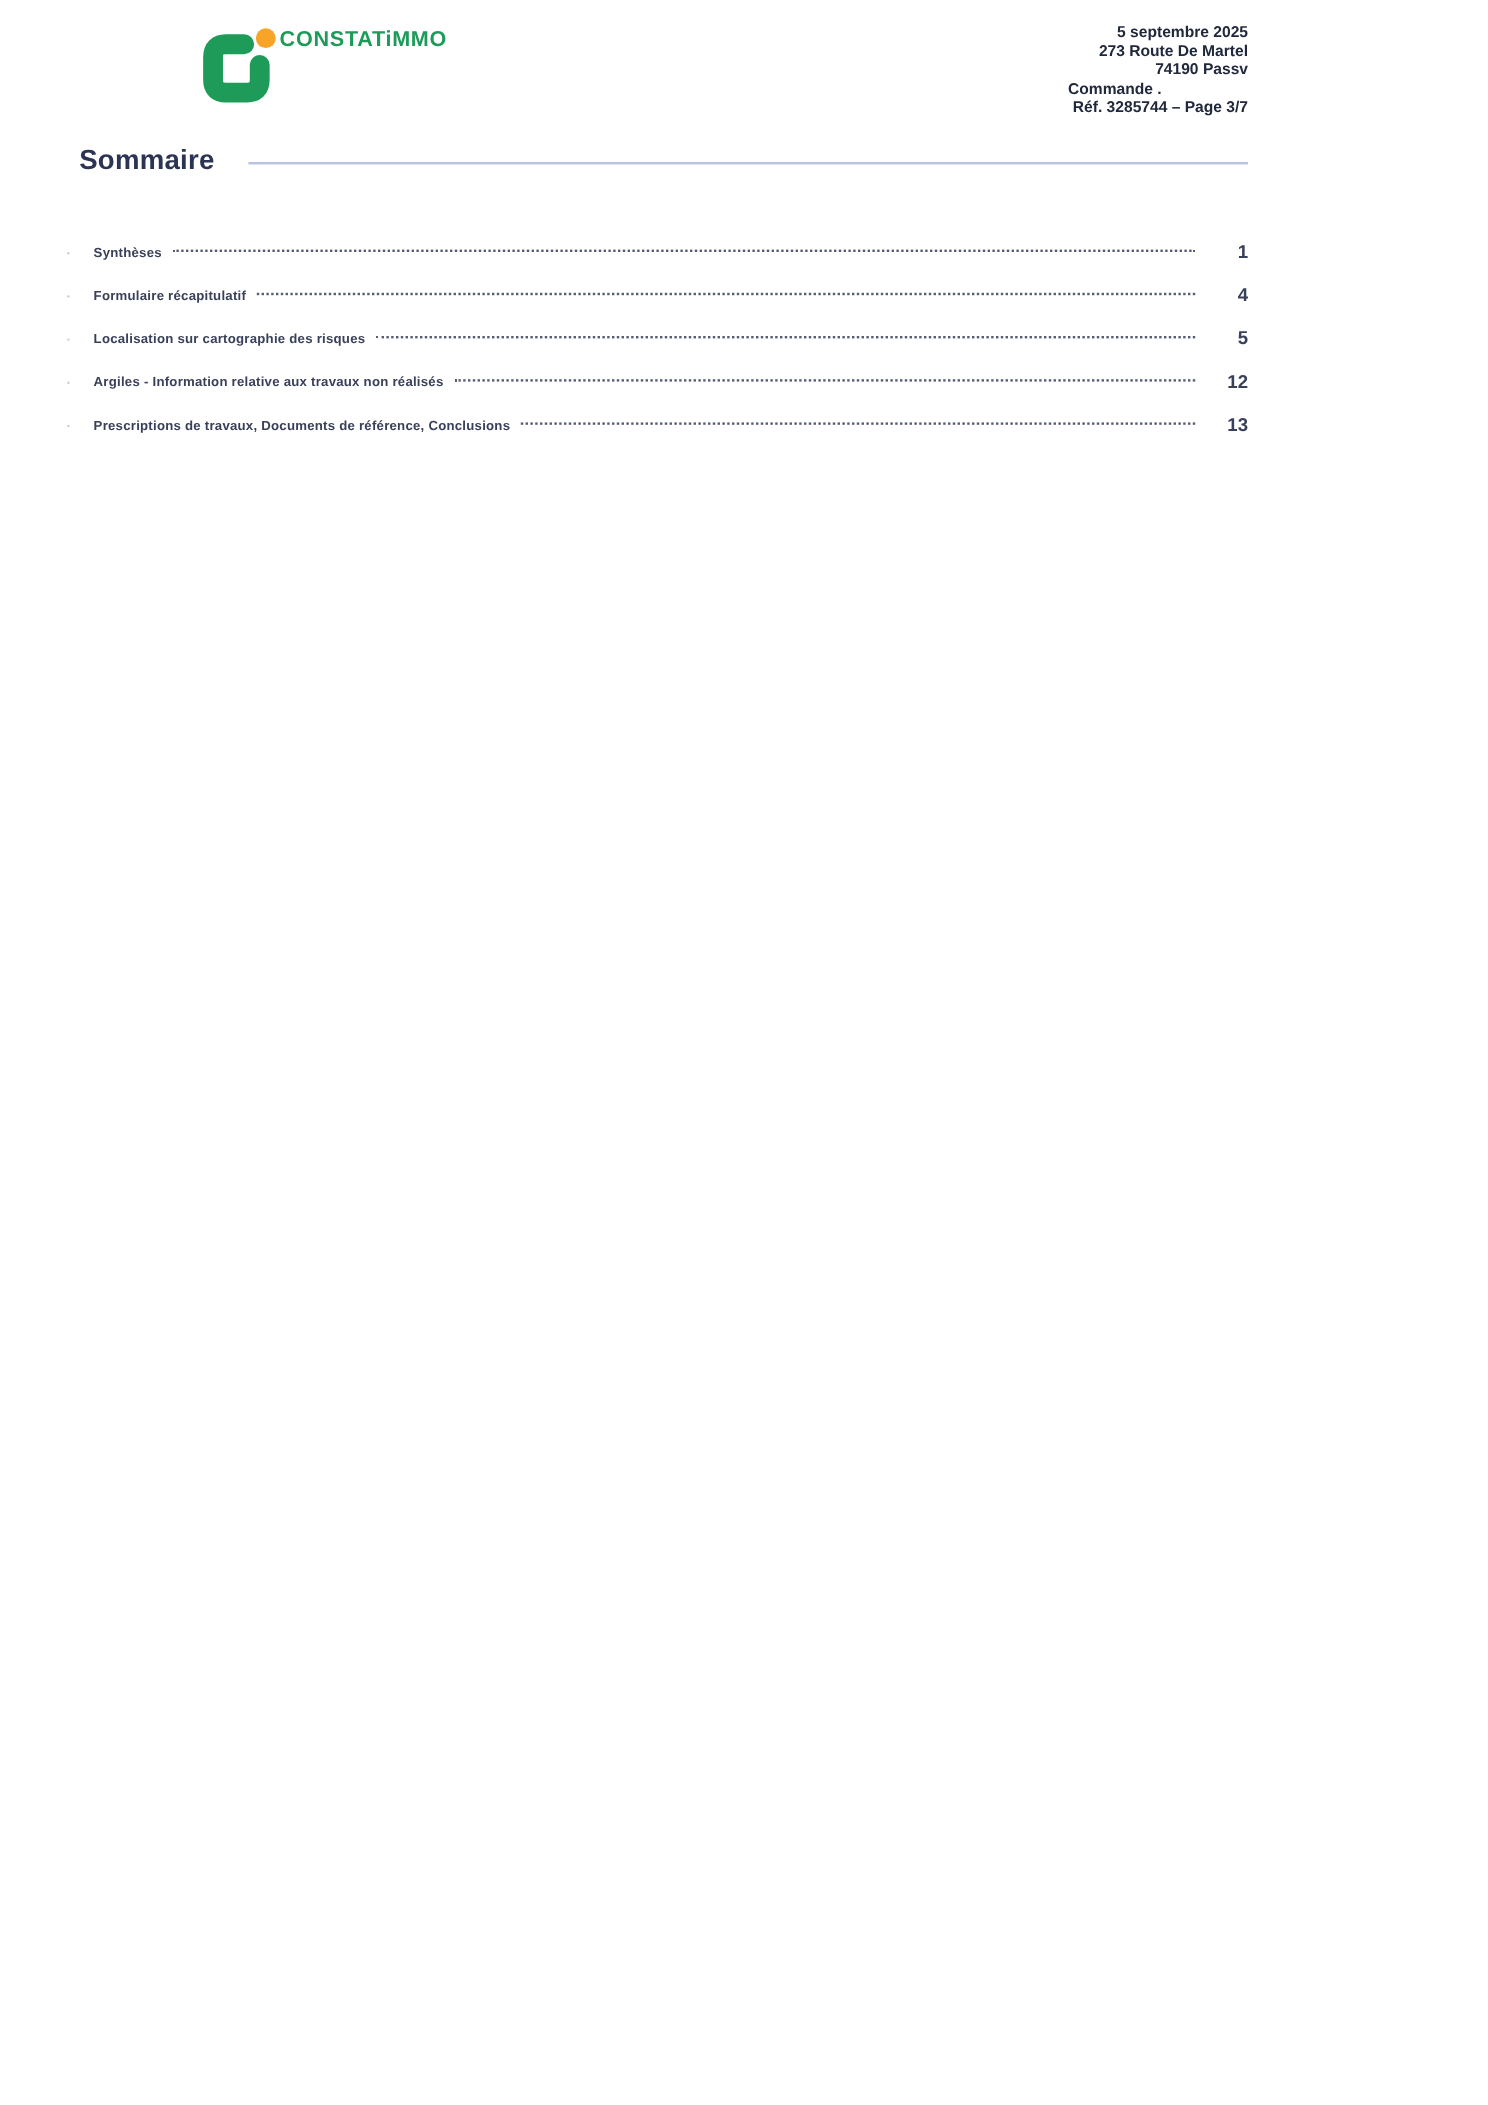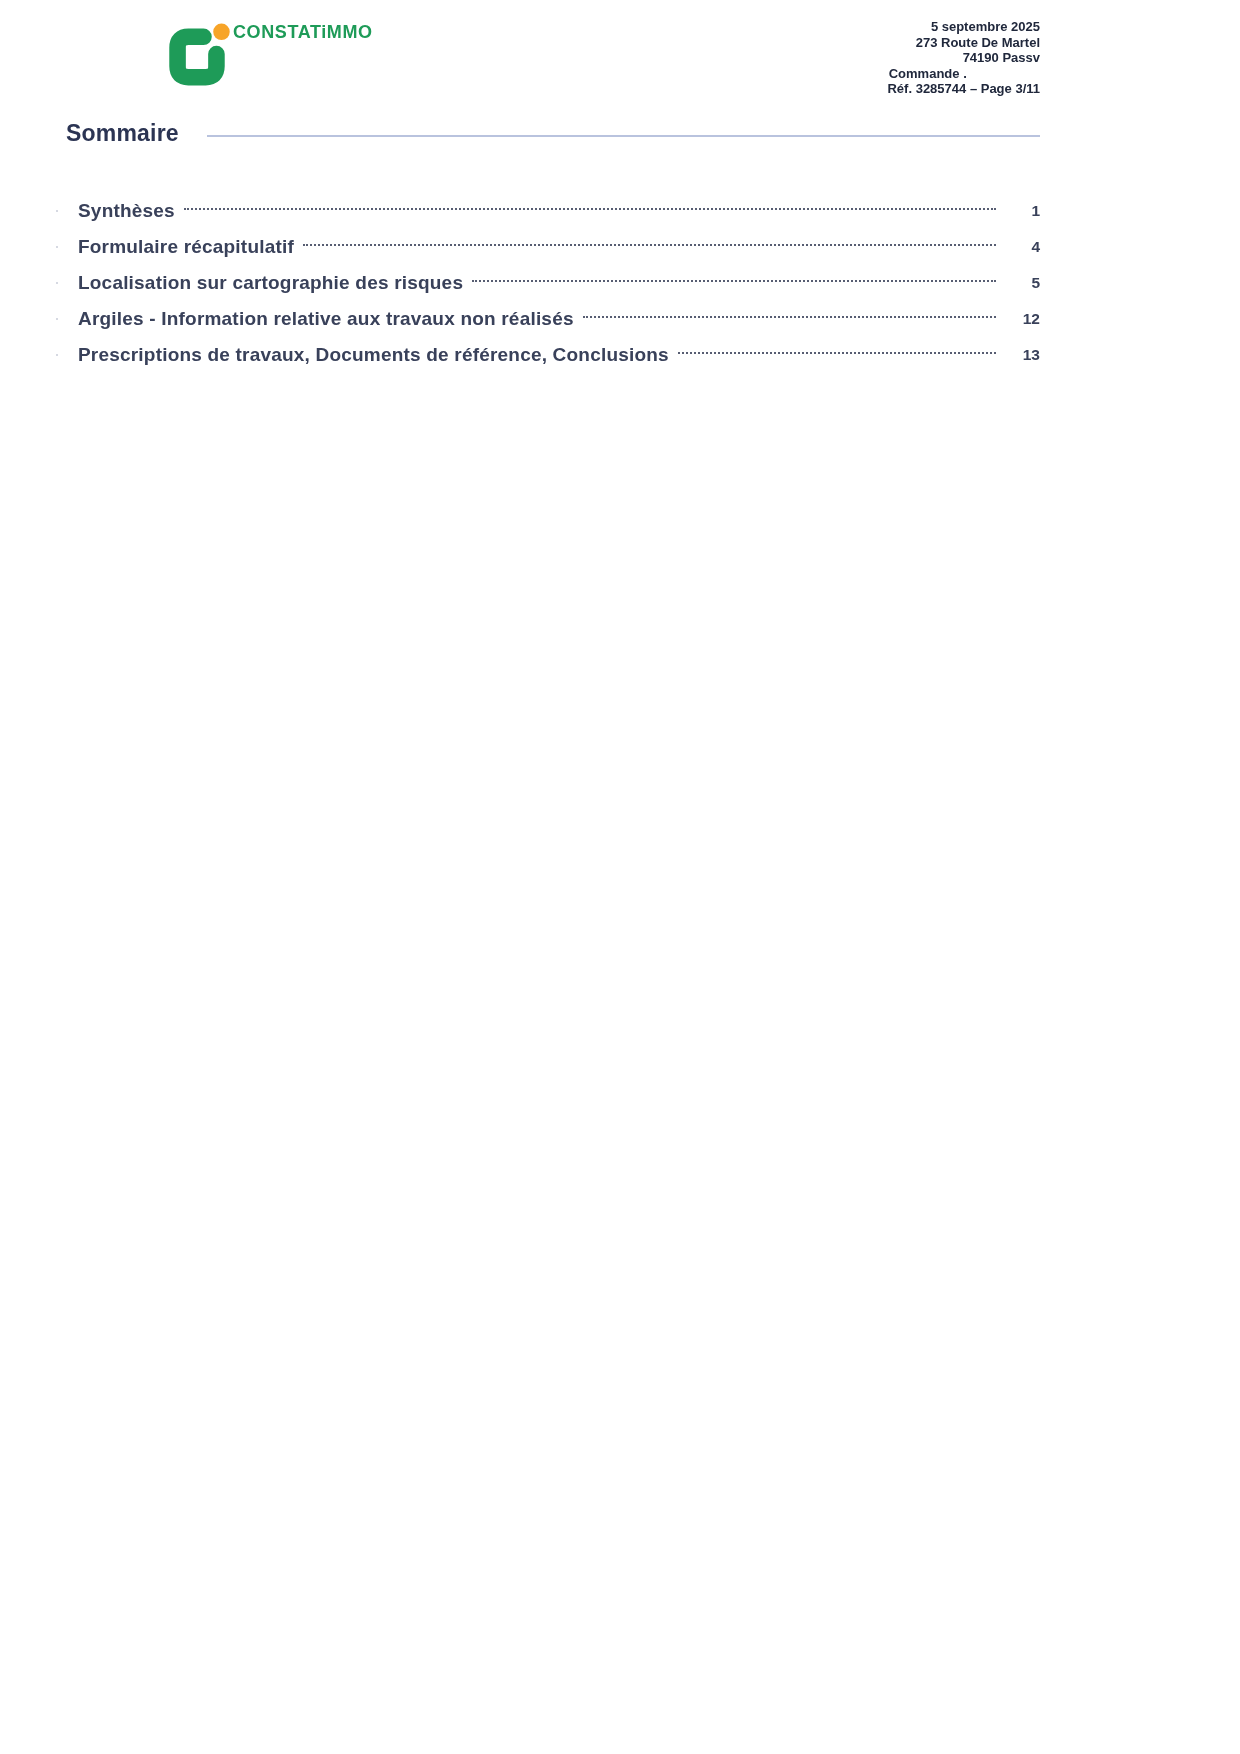--- a/index.html
+++ b/index.html
@@ -92,21 +92,21 @@
   }
   .tick{
     width:2px;
     height:2px;
     border-radius:50%;
     background:var(--tick);
     flex:0 0 auto;
   }
   .toc-label{
     margin-left:20px;
-    font-size:19px;
+    font-size:11px;
     font-weight:700;
     letter-spacing:0.2px;
     color:var(--toc-text);
     white-space:nowrap;
   }
   .leader{
     flex:1;
     height:0;
     border-bottom:2px dotted var(--leader);
     margin:0 10px 0 9px;
@@ -133,21 +133,21 @@
         <circle cx="84" cy="15" r="11.5" fill="#f7a428"></circle>
       </svg>
       <div class="wordmark">CONSTATiMMO</div>
     </div>
 
     <div class="header-right" id="header-lines">
         <div class="line">5 septembre 2025</div>
         <div class="line">273 Route De Martel</div>
         <div class="line">74190 Passv</div>
         <div class="line">Commande .</div>
-        <div class="line">Réf. 3285744 – Page 3/11</div>
+        <div class="line">Réf. 3285744 – Page 3/7</div>
       </div>
 
   </div>
 
   <div class="title-row">
     <h1 class="page-title">Sommaire</h1>
     <div class="title-rule"></div>
   </div>
 
   <div class="toc" id="toc">

